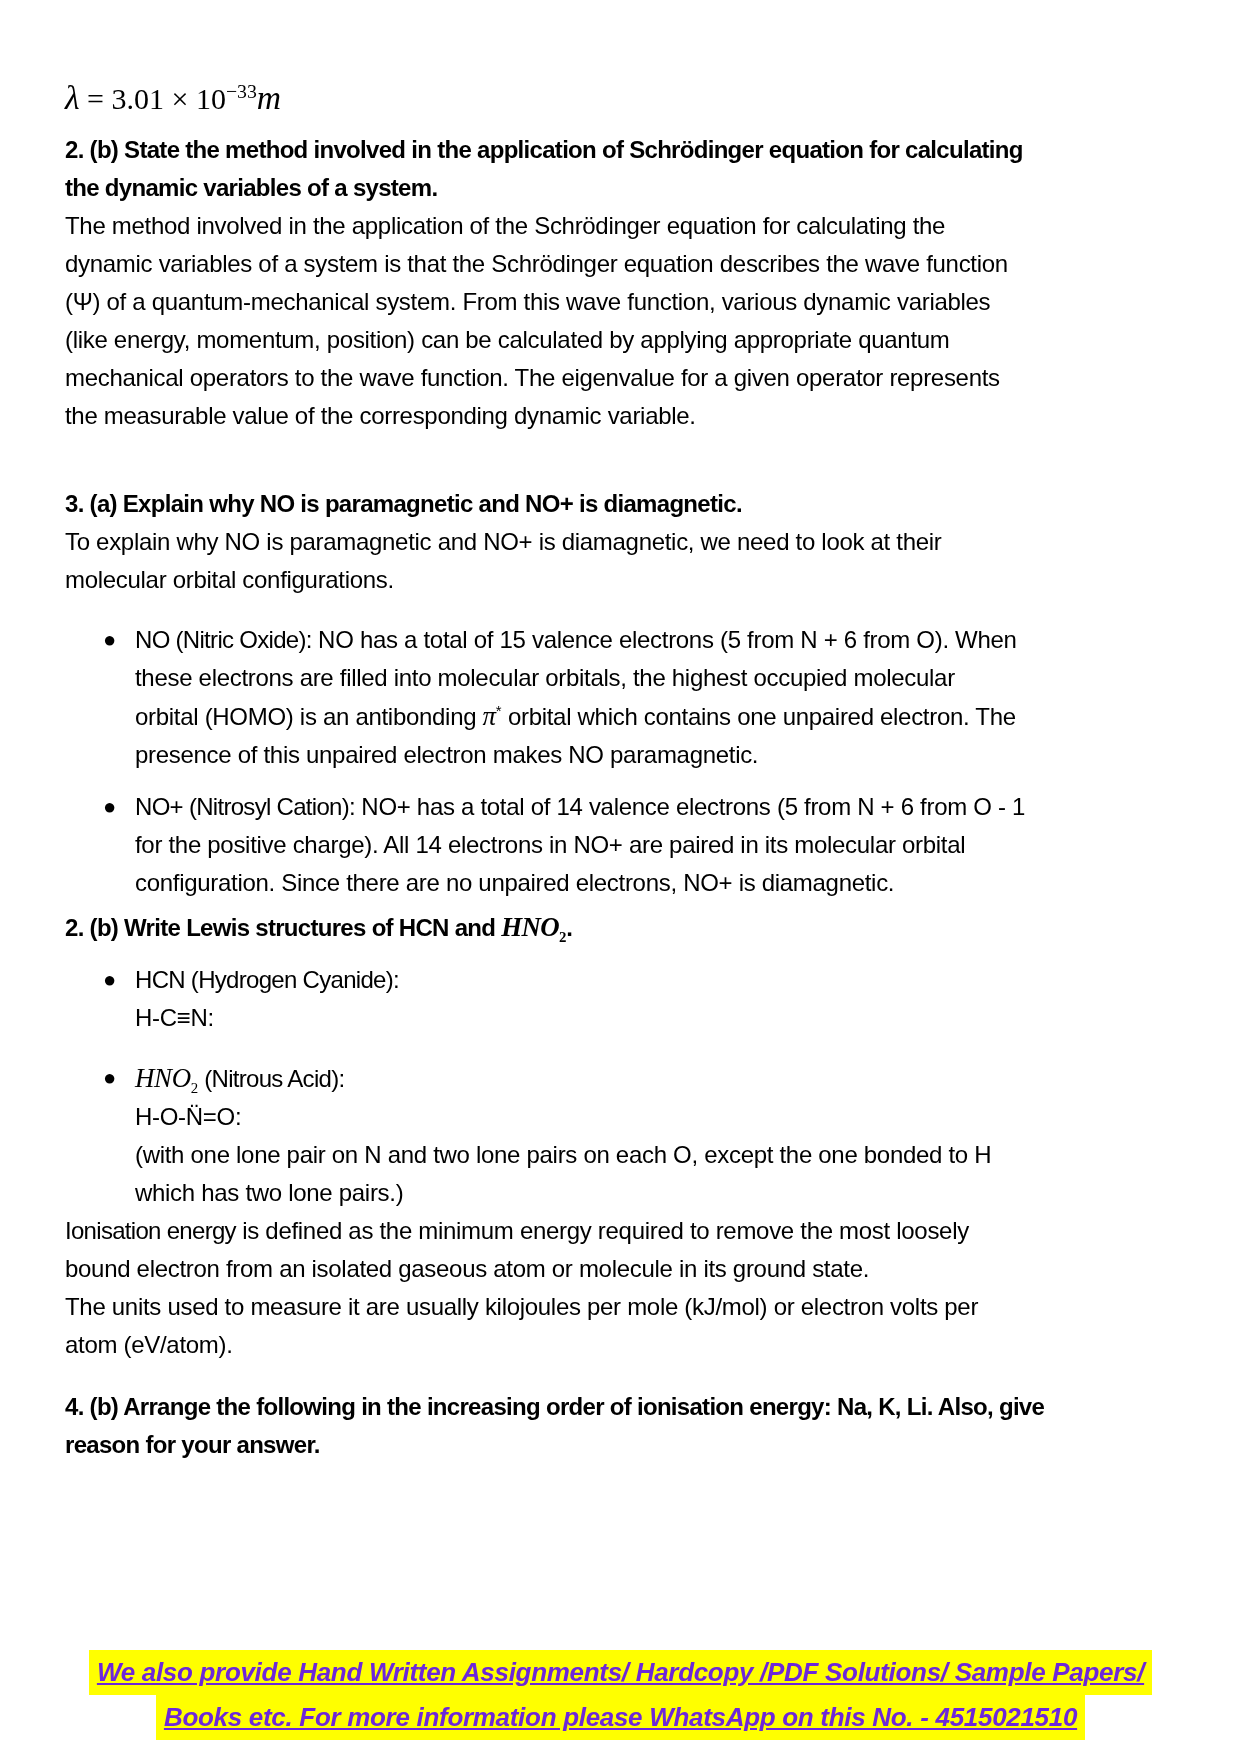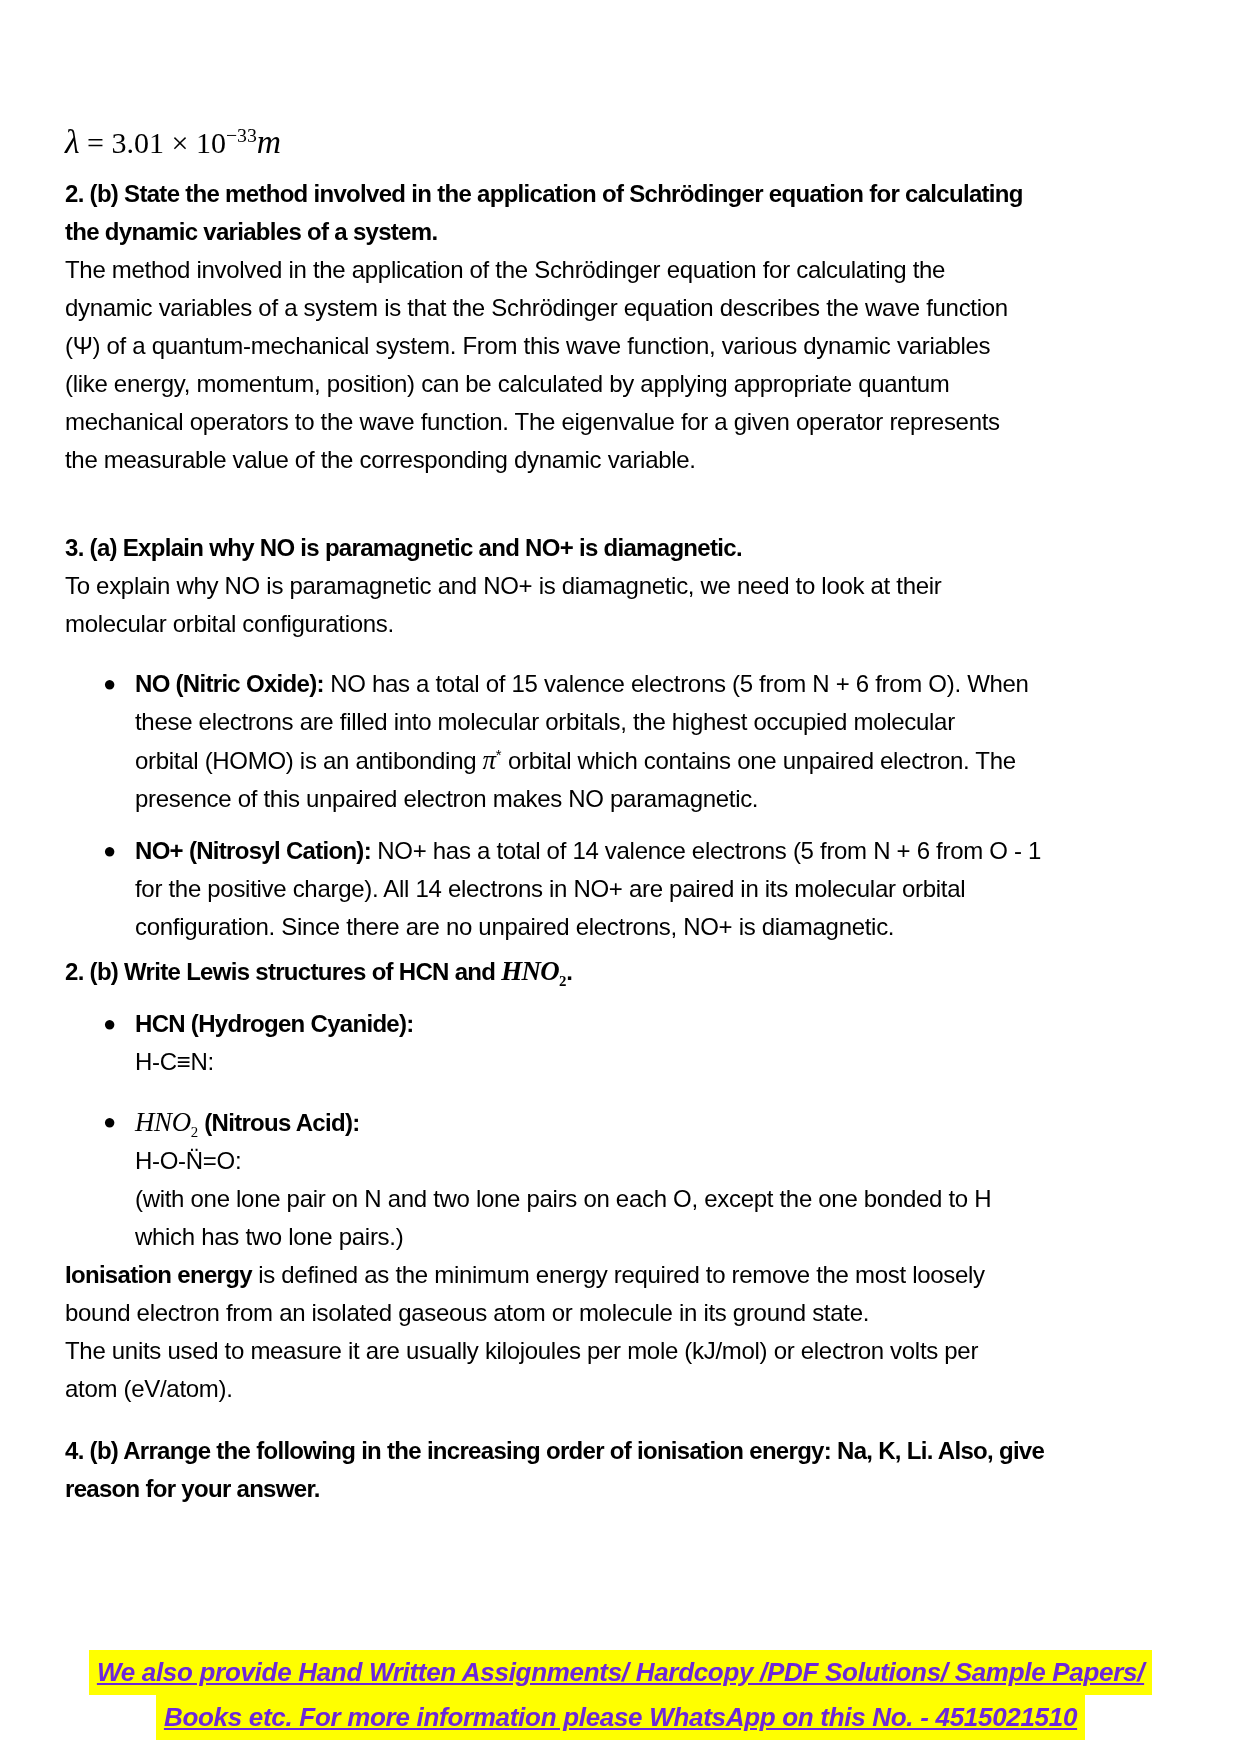--- a/index.html
+++ b/index.html
@@ -12,33 +12,33 @@
     background: #ffffff;
     color: #000000;
     font-family: "Liberation Sans", sans-serif;
     font-size: 24px;
     line-height: 38px;
     letter-spacing: -0.3px;
     overflow: hidden;
   }
   .content { padding-left: 65px; width: 1195px; }
   .ws { white-space: pre-line; }
-  .b  { font-weight: bold; letter-spacing: -0.7px; }
+  .b  { font-weight: normal; letter-spacing: -0.7px; }
   .hd { font-weight: bold; letter-spacing: -0.7px; font-size: 24px; }
   .mi {
     font-family: "Liberation Serif", serif;
     font-style: italic;
     font-size: 1.12em;
   }
   .mn { font-family: "Liberation Serif", serif; }
   sup { font-size: 0.62em; line-height: 0; letter-spacing: 0; }
   sub { font-size: 0.62em; line-height: 0; letter-spacing: 0;
         font-family: "Liberation Serif", serif; font-style: normal; }
   .formula {
-    margin-top: 120px;
+    margin-top: 76px;
     font-size: 30px;
     line-height: 44px;
     letter-spacing: 0;
   }
   .formula sup { font-size: 0.66em; }
   .mt6  { margin-top: 6px; }
   .mt10 { margin-top: 10px; }
   .mt14 { margin-top: 14px; }
   .mt22 { margin-top: 22px; }
   .mt24 { margin-top: 24px; }

